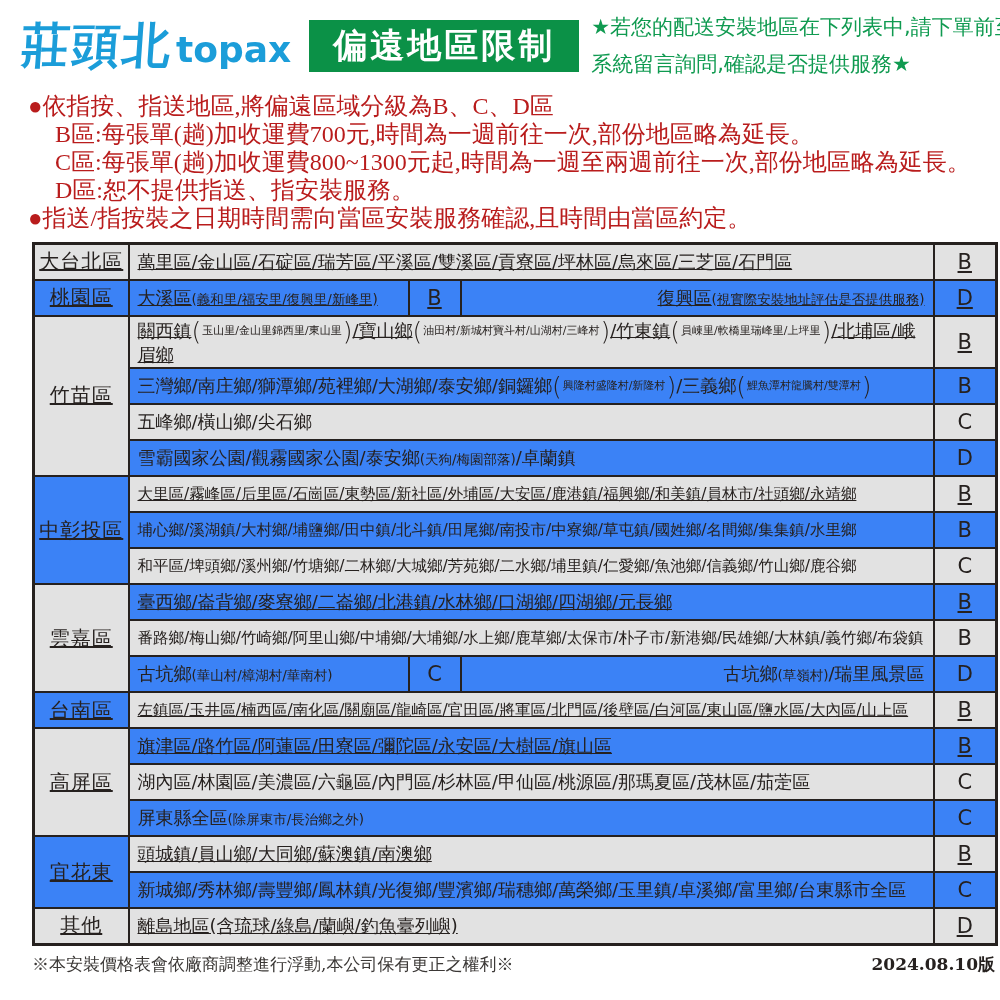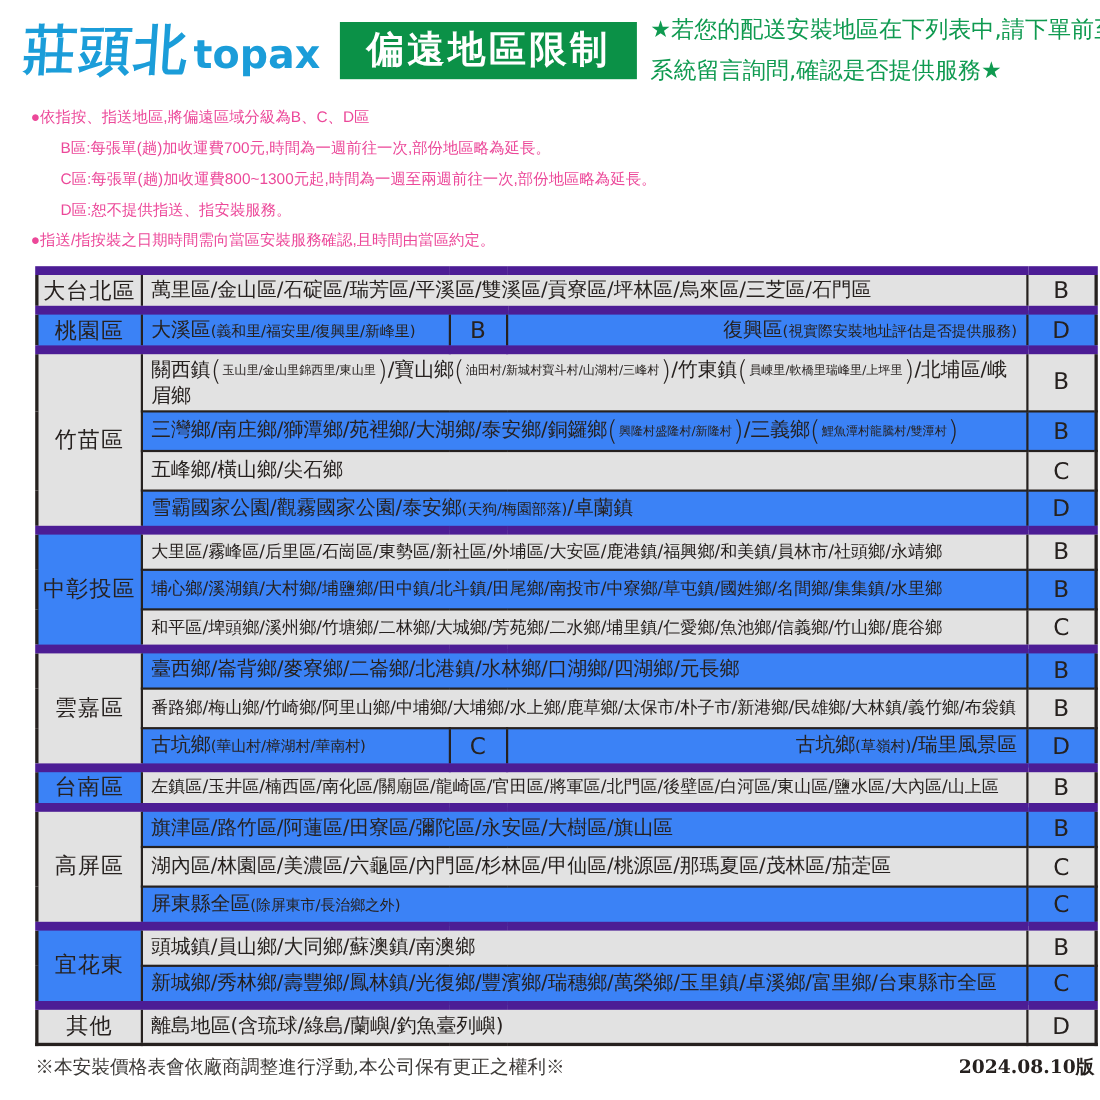--- a/index.html
+++ b/index.html
@@ -9,33 +9,33 @@
   
   .header{display:flex;align-items:center;height:92px;padding-left:22px;box-sizing:border-box;}
   .logo{display:flex;align-items:baseline;white-space:nowrap;}
   .logo-zh{font-size:48px;font-weight:800;color:#1b9dd9;letter-spacing:2px;transform:skewX(-4deg);display:inline-block;}
   .logo-en{font-size:36px;font-weight:800;color:#1b9dd9;margin-left:4px;letter-spacing:0;}
   .title-box{background:#0b9147;color:#ffffff;font-size:34px;font-weight:bold;letter-spacing:3px;
              padding:6px 24px;margin-left:18px;line-height:1.15;white-space:nowrap;}
   .head-note{color:#0f9a50;font-size:21px;line-height:37px;margin-left:12px;font-weight:500;white-space:nowrap;}
 
   
-  .intro{font-family:Liberation Sans, sans-serif;color:#ec4899;font-size:14px;line-height:28px;padding-left:28px;}
+  .intro{font-family:Liberation Serif, serif;color:#b91c1c;font-size:24px;line-height:28px;padding-left:28px;}
   .intro .indent{padding-left:27px;}
 
   
   table.region-table{border-collapse:collapse;table-layout:fixed;width:963px;margin:10px 0 0 32px;
                      border:3px solid #26211f;}
   table.region-table col.c-label{width:95px;}
   table.region-table col.c-one{width:280px;}
   table.region-table col.c-mid{width:52px;}
   table.region-table col.c-two{width:473px;}
   table.region-table col.c-grade{width:63px;}
   td{border:2px solid #26211f;height:36px;box-sizing:border-box;vertical-align:middle;}
-  tr.group-start td{border-top:8px solid #4c1d95;}
+  tr.group-start td{border-top:2px solid #4c1d95;text-decoration:underline;}
   td.region{text-align:center;font-size:20px;letter-spacing:1px;padding:0 2px;}
   td.content{padding:2px 8px;font-size:18px;text-align:left;line-height:1.2;}
   td.content.fs-s{font-size:15.5px;}
   td.content.align-right{text-align:right;}
   td.grade{text-align:center;font-size:21px;}
   .shade-gray{background:#e2e2e2;}
   .shade-white{background:#3b82f6;}
   .seg-small{font-size:13.5px;}
   .seg-stack{display:inline-flex;align-items:center;vertical-align:middle;}
   .seg-stack .paren{font-size:25px;font-weight:300;line-height:1;}

